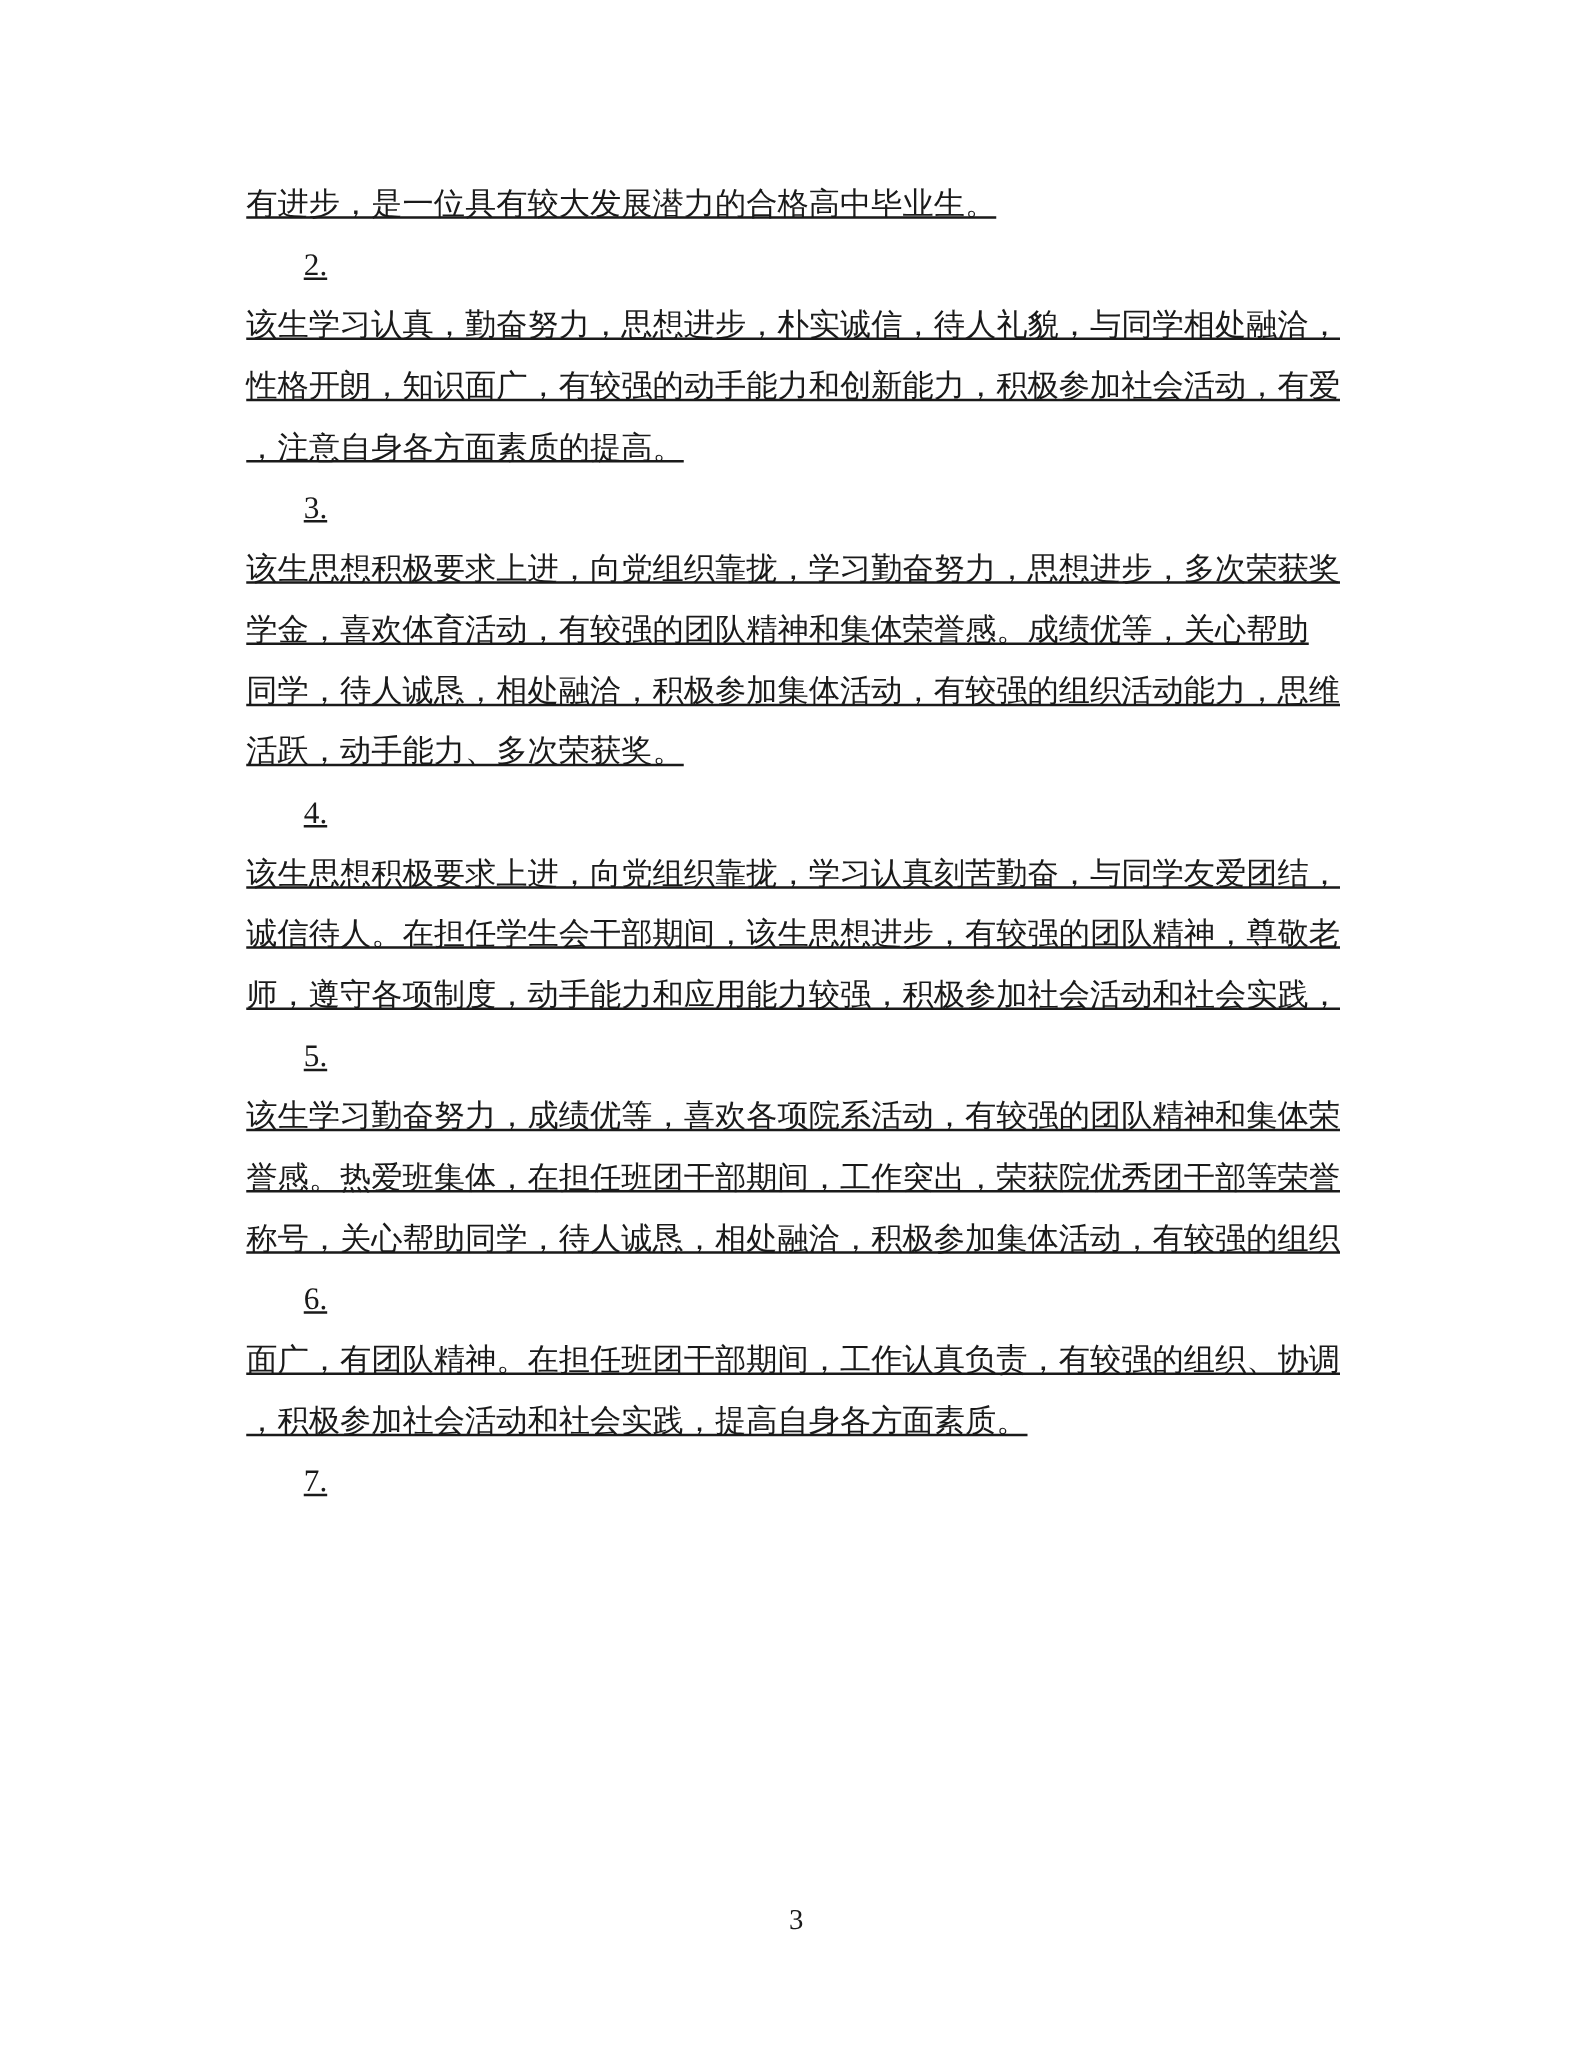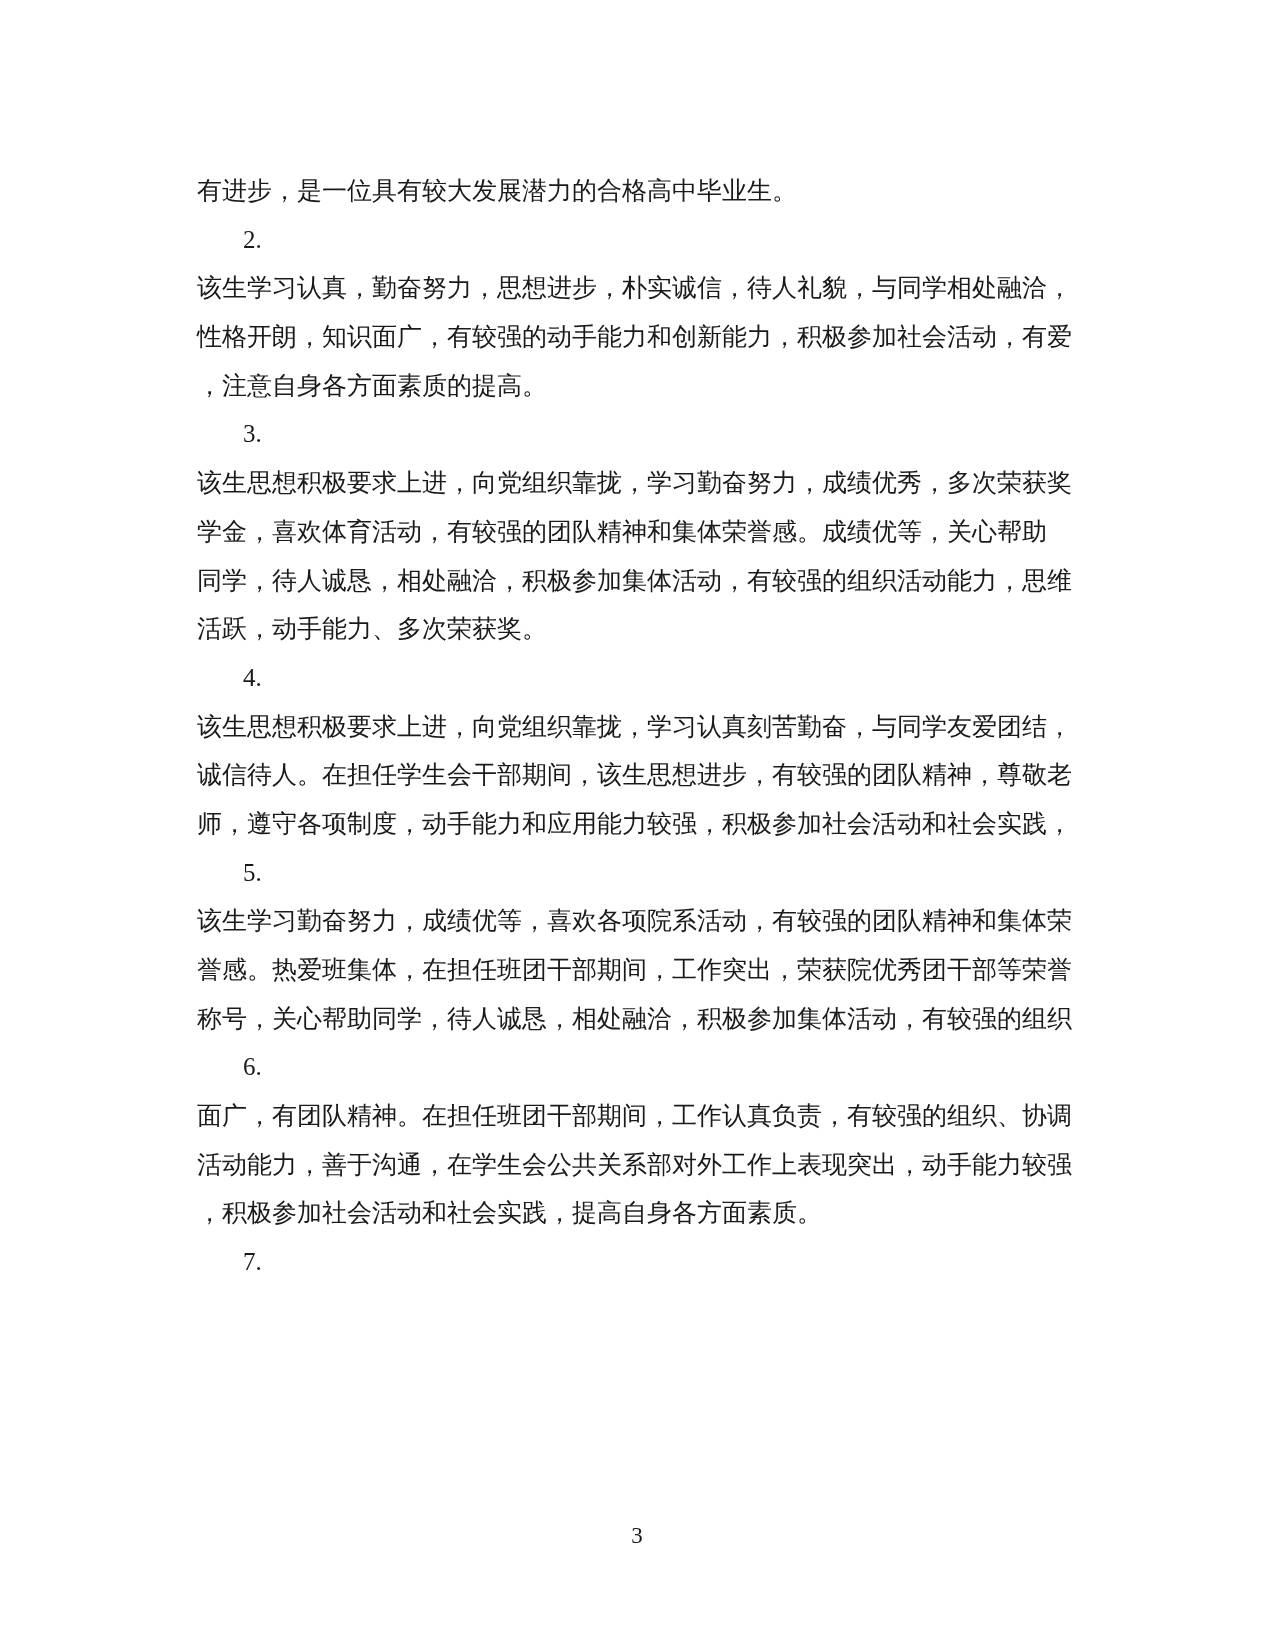--- a/index.html
+++ b/index.html
@@ -12,22 +12,23 @@
     width: 1274px;
     height: 1651px;
     background: #ffffff;
     font-family: "Liberation Serif", "DejaVu Serif", serif;
     color: #1a1a1a;
     overflow: hidden;
   }
   .content {
     position: absolute;
     left: 197px;
-    top: 167px;
+    top: 140px;
     width: 880px;
+    text-decoration: underline;
   }
   .line {
     height: 48.7px;
     line-height: 48.7px;
     font-size: 25px;
     white-space: pre;
     letter-spacing: 0;
   }
   .line.num {
     padding-left: 46px;
@@ -48,32 +49,31 @@
 <body>
 
 <div class="page">
   <div class="content" id="doc-lines">
       <div class="line">有进步，是一位具有较大发展潜力的合格高中毕业生。</div>
       <div class="line num">2.</div>
       <div class="line">该生学习认真，勤奋努力，思想进步，朴实诚信，待人礼貌，与同学相处融洽，</div>
       <div class="line">性格开朗，知识面广，有较强的动手能力和创新能力，积极参加社会活动，有爱</div>
       <div class="line">，注意自身各方面素质的提高。</div>
       <div class="line num">3.</div>
-      <div class="line">该生思想积极要求上进，向党组织靠拢，学习勤奋努力，成绩优秀，多次荣获奖</div>
+      <div class="line">该生思想积极要求上进，向党组织靠拢，学习勤奋努力，思想进步，多次荣获奖</div>
       <div class="line">学金，喜欢体育活动，有较强的团队精神和集体荣誉感。成绩优等，关心帮助</div>
       <div class="line">同学，待人诚恳，相处融洽，积极参加集体活动，有较强的组织活动能力，思维</div>
       <div class="line">活跃，动手能力、多次荣获奖。</div>
       <div class="line num">4.</div>
       <div class="line">该生思想积极要求上进，向党组织靠拢，学习认真刻苦勤奋，与同学友爱团结，</div>
       <div class="line">诚信待人。在担任学生会干部期间，该生思想进步，有较强的团队精神，尊敬老</div>
       <div class="line">师，遵守各项制度，动手能力和应用能力较强，积极参加社会活动和社会实践，</div>
       <div class="line num">5.</div>
       <div class="line">该生学习勤奋努力，成绩优等，喜欢各项院系活动，有较强的团队精神和集体荣</div>
       <div class="line">誉感。热爱班集体，在担任班团干部期间，工作突出，荣获院优秀团干部等荣誉</div>
       <div class="line">称号，关心帮助同学，待人诚恳，相处融洽，积极参加集体活动，有较强的组织</div>
       <div class="line num">6.</div>
       <div class="line">面广，有团队精神。在担任班团干部期间，工作认真负责，有较强的组织、协调</div>
-      <div class="line">活动能力，善于沟通，在学生会公共关系部对外工作上表现突出，动手能力较强</div>
       <div class="line">，积极参加社会活动和社会实践，提高自身各方面素质。</div>
       <div class="line num">7.</div>
     </div>
   <div class="footer">3</div>
 </div>
 
 </body></html>

